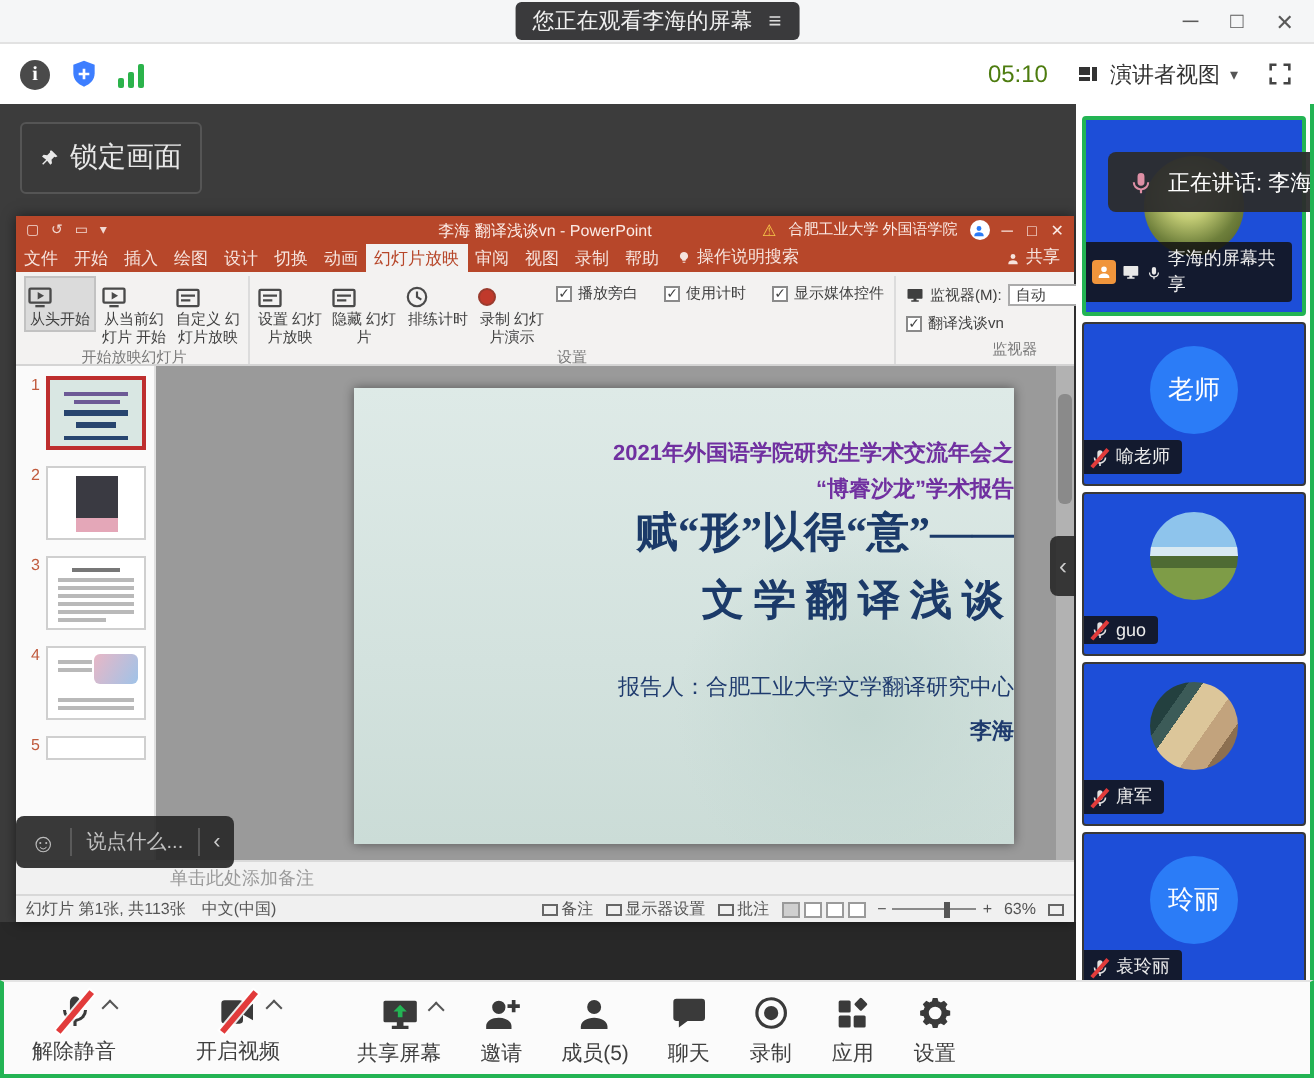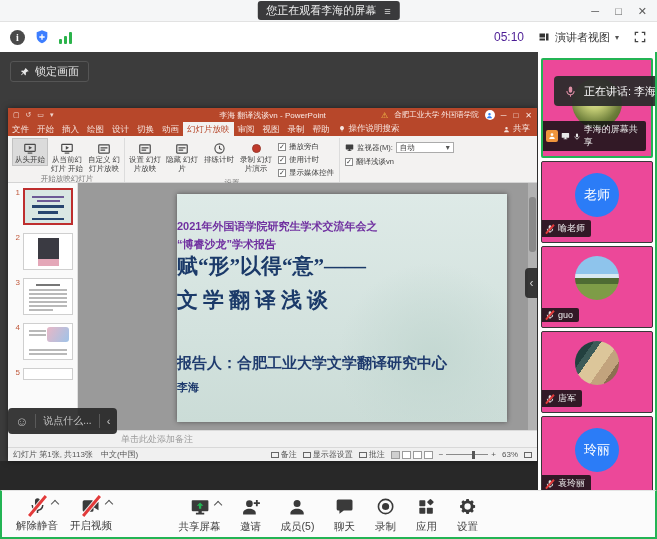--- a/index.html
+++ b/index.html
@@ -14,30 +14,30 @@
   .win-controls span{cursor:pointer}
 
   
   .topbar{height:30px;background:#FFFFFF;display:flex;align-items:center;padding:0 10px}
   .info-badge{width:15px;height:15px;border-radius:50%;background:#4A4A4A;color:#fff;font-size:10px;font-weight:bold;display:flex;align-items:center;justify-content:center;font-family:"Liberation Serif",serif}
   .top-left{display:flex;align-items:center;gap:9px}
   .sigbars{display:flex;align-items:flex-end;gap:2px;height:13px}
   .sigbars i{display:block;width:3px;background:#2BB34B;border-radius:1px}
   .sigbars i:nth-child(1){height:5px}.sigbars i:nth-child(2){height:8px}.sigbars i:nth-child(3){height:12px}
   .top-right{margin-left:auto;display:flex;align-items:center;gap:14px}
-  .time{font-size:12px;color:#4c1d95}
+  .time{font-size:12px;color:#4d7c0f}
   .viewmode{display:flex;align-items:center;gap:5px;font-size:11px;color:#333;cursor:pointer}
   .caret{font-size:8px;color:#555}
   .fullscreen-ic{color:#444;display:flex}
 
   
   .main{height:438px;display:flex;position:relative;border-right:2px solid #23B454}
   .share{width:538px;background:#3C3C3C;position:relative;flex:none}
   .taskstrip{position:absolute;left:0;right:0;bottom:0;height:29px;background:#282828}
-  .lockbtn{position:absolute;left:10px;top:9px;height:21px;background:rgba(58,58,58,.95);border:1px solid #555;border-radius:3px;color:#E8E8E8;font-size:11px;display:flex;align-items:center;gap:5px;padding:0 9px;cursor:pointer;z-index:6}
+  .lockbtn{position:absolute;left:10px;top:9px;height:36px;background:rgba(58,58,58,.95);border:1px solid #555;border-radius:3px;color:#E8E8E8;font-size:14px;display:flex;align-items:center;gap:5px;padding:0 9px;cursor:pointer;z-index:6}
   .collapse-tab{position:absolute;right:0;top:216px;width:13px;height:30px;background:rgba(40,40,40,.9);border-radius:4px 0 0 4px;color:#CCC;display:flex;align-items:center;justify-content:center;font-size:12px;cursor:pointer;z-index:6}
   .chatov{position:absolute;left:8px;top:356px;height:26px;background:rgba(42,42,42,.93);border-radius:4px;display:flex;align-items:center;padding:0 7px;gap:7px;z-index:6;color:#C8C8C8}
   .chatov .sm{font-size:13px;color:#BBB}
   .chatov .divider{width:1px;height:14px;background:#5A5A5A}
   .chatov .ph{font-size:10px;color:#C2C2C2;white-space:nowrap}
   .chatov .cl{font-size:11px;color:#CCC;cursor:pointer}
 
   
   .ppt{position:absolute;left:8px;top:56px;width:529px;height:353px;display:flex;flex-direction:column;background:#fff;box-shadow:0 0 6px rgba(0,0,0,.5)}
   .ppt-title{height:14px;background:#B7472A;color:#fff;display:flex;align-items:center;font-size:8px;padding:0 5px;position:relative}
@@ -50,24 +50,24 @@
   .ppt-ctrl{display:flex;gap:7px;font-size:8px;color:#FBEAE5}
   .ppt-tabs{height:14px;background:#B7472A;display:flex;align-items:stretch;font-size:8.5px;color:#F6E3DD;overflow:hidden}
   .ptab{padding:0 4px;line-height:14px;white-space:nowrap;cursor:pointer}
   .ptab.active{background:#F3F2F1;color:#B7472A}
   .ptab-search{display:flex;align-items:center;gap:3px;padding:0 4px;white-space:nowrap;cursor:pointer}
   .ppt-share{margin-left:auto;display:flex;align-items:center;gap:3px;padding:0 7px;white-space:nowrap;cursor:pointer}
   .ppt-ribbon{height:47px;background:#F3F2F1;border-bottom:1px solid #D4D4D4;display:flex;padding:2px 2px 0 2px}
   .rgroup{display:flex;flex-direction:column;border-right:1px solid #DCDCDC;padding:0 2px}
   .rbody{flex:1;display:flex;align-items:flex-start;gap:1px}
   .rlabel{font-size:7.5px;color:#7A7A7A;text-align:center;padding:0 2px 2px}
-  .rbtn{width:36px;display:flex;flex-direction:column;align-items:center;text-align:center;font-size:7.5px;line-height:1.15;color:#3F3F3F;padding:2px 0 0;border:1px solid transparent;cursor:pointer}
+  .rbtn{width:36px;display:flex;flex-direction:column;text-align:center;font-size:7.5px;line-height:1.15;color:#3F3F3F;padding:2px 0 0;border:1px solid transparent;cursor:pointer}
   .rbtn .ric{height:15px;display:flex;align-items:center;color:#4A4A4A}
   .rbtn.pressed{background:#DBDBDB;border-color:#C2C2C2}
-  .rchecks{display:flex;flex-direction:column;gap:3px;padding:4px 3px 0;font-size:7.5px;color:#3F3F3F}
+  .rchecks{display:flex;flex-direction:row;gap:13px;padding:4px 3px 0;font-size:7.5px;color:#3F3F3F}
   .ckrow{display:flex;align-items:center;gap:3px;white-space:nowrap;cursor:pointer}
   .cb{width:8px;height:8px;border:1px solid #8A8A8A;background:#fff;display:inline-flex;align-items:center;justify-content:center;font-size:7px;color:#444;flex:none}
   .mon{display:flex;flex-direction:column;gap:4px;padding:4px 3px 0;font-size:7.5px;color:#3F3F3F}
   .monrow{display:flex;align-items:center;gap:3px;white-space:nowrap}
   .monsel{width:58px;height:11px;border:1px solid #ABABAB;background:#fff;font-size:7.5px;display:flex;align-items:center;justify-content:space-between;padding:0 3px;cursor:pointer}
   .reddot{width:9px;height:9px;border:1.5px solid #9A3B2E;border-radius:50%;background:#C0392B}
 
   .ppt-body{flex:1;display:flex;min-height:0}
   .thumbs{width:70px;background:#FAFAFA;border-right:1px solid #E0E0E0;padding:5px 3px 0 2px;overflow:hidden}
   .trow{display:flex;gap:3px;margin-bottom:8px;cursor:pointer}
@@ -75,65 +75,65 @@
   .tbox{width:50px;height:37px;background:#fff;border:1px solid #CFCFCF;position:relative;overflow:hidden}
   .tbox.sel{border:2px solid #BE2E2E;background:#D9E7E3}
   .tline{position:absolute;left:15%;right:15%;height:2px;background:#6D5A96}
   .tline.navy{background:#27456F}
   .book{position:absolute;left:14px;top:4px;width:21px;height:28px;background:#3A3A42}
   .book::after{content:"";position:absolute;left:0;right:0;bottom:0;height:7px;background:#E4A7B8}
   .txtline{position:absolute;left:10%;right:10%;height:1.5px;background:#B9B9B9}
   .blob{position:absolute;right:3px;top:3px;width:22px;height:15px;border-radius:3px;background:linear-gradient(120deg,#E8B7C6,#9FC3E8)}
 
   .canvas{flex:1;background:#9A9A9A;position:relative;overflow:hidden}
-  .slide{position:absolute;left:99px;top:11px;width:330px;height:228px;background:linear-gradient(180deg,#DEEAE7 0%,#D3E2DE 60%,#CBDCD7 100%);box-shadow:0 0 5px rgba(0,0,0,.45);text-align:left;overflow:hidden}
+  .slide{position:absolute;left:99px;top:11px;width:330px;height:228px;background:linear-gradient(180deg,#DEEAE7 0%,#D3E2DE 60%,#CBDCD7 100%);box-shadow:0 0 5px rgba(0,0,0,.45);text-align:right;overflow:hidden}
   .wm{position:absolute;right:-20px;bottom:-30px;width:190px;height:190px;border-radius:50%;background:radial-gradient(circle,#C4D8D2 0%,rgba(196,216,210,0) 70%)}
   .s-sub{font-size:11px;font-weight:bold;color:#7030A0;margin-top:3px}
   .s-title{font-family:"Liberation Serif","DejaVu Serif",serif;font-size:21px;font-weight:bold;color:#1B3A69;}
   .s-title2{font-family:"Liberation Serif","DejaVu Serif",serif;font-size:21px;font-weight:bold;color:#1B3A69;letter-spacing:5px;margin-top:6px}
-  .s-pres{font-size:15px;font-weight:bold;color:#1F3B6E;margin-top:40px}
+  .s-pres{font-size:11px;font-weight:normal;color:#1F3B6E;margin-top:22px}
   .s-pres2{font-size:11px;font-weight:bold;color:#1F3B6E;margin-top:7px}
   .slide-pad{position:relative;padding-top:22px;z-index:1}
   .vscroll{position:absolute;right:0;top:0;bottom:0;width:9px;background:#B2B2B2}
   .vthumb{position:absolute;right:1px;top:14px;width:7px;height:55px;background:#8A8A8A;border-radius:3px}
 
-  .notesbar{height:17px;background:#F1F1F1;border-top:1px solid #DADADA;display:flex;align-items:center;font-size:9px;color:#9A9A9A;padding-left:113px;cursor:text}
+  .notesbar{height:17px;background:#F1F1F1;border-top:1px solid #DADADA;display:flex;align-items:center;font-size:9px;color:#9A9A9A;padding-left:77px;cursor:text}
   .statusbar{height:14px;background:#F0F0F0;border-top:1px solid #D8D8D8;display:flex;align-items:center;font-size:8px;color:#555;padding:0 5px;white-space:nowrap}
   .st-left{display:flex;align-items:center;gap:8px}
   .st-right{margin-left:auto;display:flex;align-items:center;gap:6px}
   .st-btn{display:flex;align-items:center;gap:2px;cursor:pointer}
   .mini-ic{width:8px;height:6px;border:1px solid #666;display:inline-block}
   .viewics{display:flex;gap:2px}
   .viewics i{width:9px;height:8px;border:1px solid #9A9A9A;background:#FFF;display:block;cursor:pointer}
   .viewics i.on{background:#CFCFCF}
   .zoomer{display:flex;align-items:center;gap:3px;cursor:pointer}
   .ztrack{width:42px;height:1px;background:#8A8A8A;position:relative}
   .zthumb{position:absolute;left:60%;top:-3.5px;width:3px;height:8px;background:#555}
 
   
   .sidebar{flex:1;background:#FFFFFF;position:relative;padding:6px 2px 0 3px;overflow:hidden}
-  .tile{position:relative;height:82px;background:#ec4899;border:1px solid #383838;border-radius:2px;margin-bottom:3px;overflow:hidden;cursor:pointer}
+  .tile{position:relative;height:82px;background:#1d4ed8;border:1px solid #383838;border-radius:2px;margin-bottom:3px;overflow:hidden;cursor:pointer}
   .tile.active{height:100px;border:2px solid #23B454}
   .av{position:absolute;left:50%;transform:translateX(-50%);border-radius:50%}
   .av-txt{width:44px;height:44px;top:11px;background:#2B7CF7;color:#fff;font-size:13px;display:flex;align-items:center;justify-content:center}
   .av-dandelion{width:50px;height:50px;top:18px;background:radial-gradient(circle at 45% 40%,#EAEDB2 0%,#C2CB74 28%,#6E7F3B 62%,#46521F 100%)}
   .av-land{width:44px;height:44px;top:9px;background:linear-gradient(180deg,#8EC4EC 0% 40%,#D8E9F2 40% 50%,#4E6B33 50% 64%,#7E9C47 64% 100%)}
   .av-hat{width:44px;height:44px;top:9px;background:linear-gradient(125deg,#23403F 0% 26%,#3C5B58 26% 36%,#DCC69A 36% 60%,#C2A37D 60% 78%,#8C6F50 78% 100%)}
   .tlabel{position:absolute;left:0;bottom:5px;display:flex;align-items:center;gap:3px;background:rgba(18,18,18,.85);color:#EDEDED;font-size:9px;padding:2px 6px 2px 3px;border-radius:0 2px 2px 0;max-width:95%}
   .micmute{position:relative;width:10px;height:10px;flex:none;color:#E0E0E0;display:flex}
   .micmute .ms{position:absolute;left:4px;top:-1px;width:1.5px;height:12px;background:#E23B3B;transform:rotate(42deg)}
   .orange-badge{width:12px;height:12px;border-radius:2px;background:#F0953C;display:flex;align-items:center;justify-content:center;color:#fff;flex:none}
   .speak-tip{position:absolute;left:16px;right:0;top:24px;height:30px;background:rgba(44,44,44,.95);border-radius:4px 0 0 4px;display:flex;align-items:center;gap:7px;padding:0 4px 0 10px;color:#FFF;font-size:11px;z-index:8;white-space:nowrap;overflow:hidden}
   .speak-mic{color:#DE8FA5;display:flex;position:relative}
 
   
   .bottombar{height:49px;background:#FBFBFB;border-top:1px solid #E4E4E4;border-left:2px solid #23B454;border-right:2px solid #23B454;border-bottom:2px solid #23B454;display:flex;align-items:center;position:relative}
   .tb-item{display:flex;flex-direction:column;align-items:center;gap:3px;color:#3F3F3F;font-size:10.5px;cursor:pointer;white-space:nowrap}
   .tb-ic{position:relative;width:22px;height:21px;display:flex;align-items:center;justify-content:center;color:#3A3A3A}
-  .tb-left{display:flex;gap:12px;margin-left:14px}
+  .tb-left{display:flex;gap:40px;margin-left:14px}
   .tb-center{position:absolute;left:50%;transform:translateX(-50%);display:flex;gap:19px;top:5px}
   .chev{position:absolute;right:-10px;top:6px;width:6px;height:6px;border-top:1.5px solid #555;border-right:1.5px solid #555;transform:rotate(-45deg)}
   .slash{position:absolute;left:10px;top:-2px;width:3px;height:26px;background:#E23B3B;transform:rotate(40deg);box-shadow:0 0 0 1px rgba(255,255,255,.9)}
   .leavebtn{position:absolute;right:20px;top:11px;padding:5px 14px;border:1px solid #E64545;border-radius:2px;color:#E64545;background:#fff;font-size:12px;cursor:pointer}
   .ic{fill:currentColor}
 </style>
 </head>
 <body>
 
 <svg width="0" height="0" style="position:absolute">
@@ -395,20 +395,21 @@
                       <span>自动</span>
                       <span class="caret">▾</span>
                     </span>
                 </span>
                 <span class="ckrow">
                     <span class="cb">✓</span>
                     <span>翻译浅谈vn</span>
                   </span>
               </div>
             </div>
+            <div class="rlabel">监视器</div>
           </div>
         </div>
 
         <div class="ppt-body">
           <div class="thumbs">
             <div class="trow">
               <span class="tnum">1</span>
               <span class="tbox sel">
                 <span class="tline" style="top:6px"></span>
                   <span class="tline" style="top:10px;left:25%;right:25%"></span>

